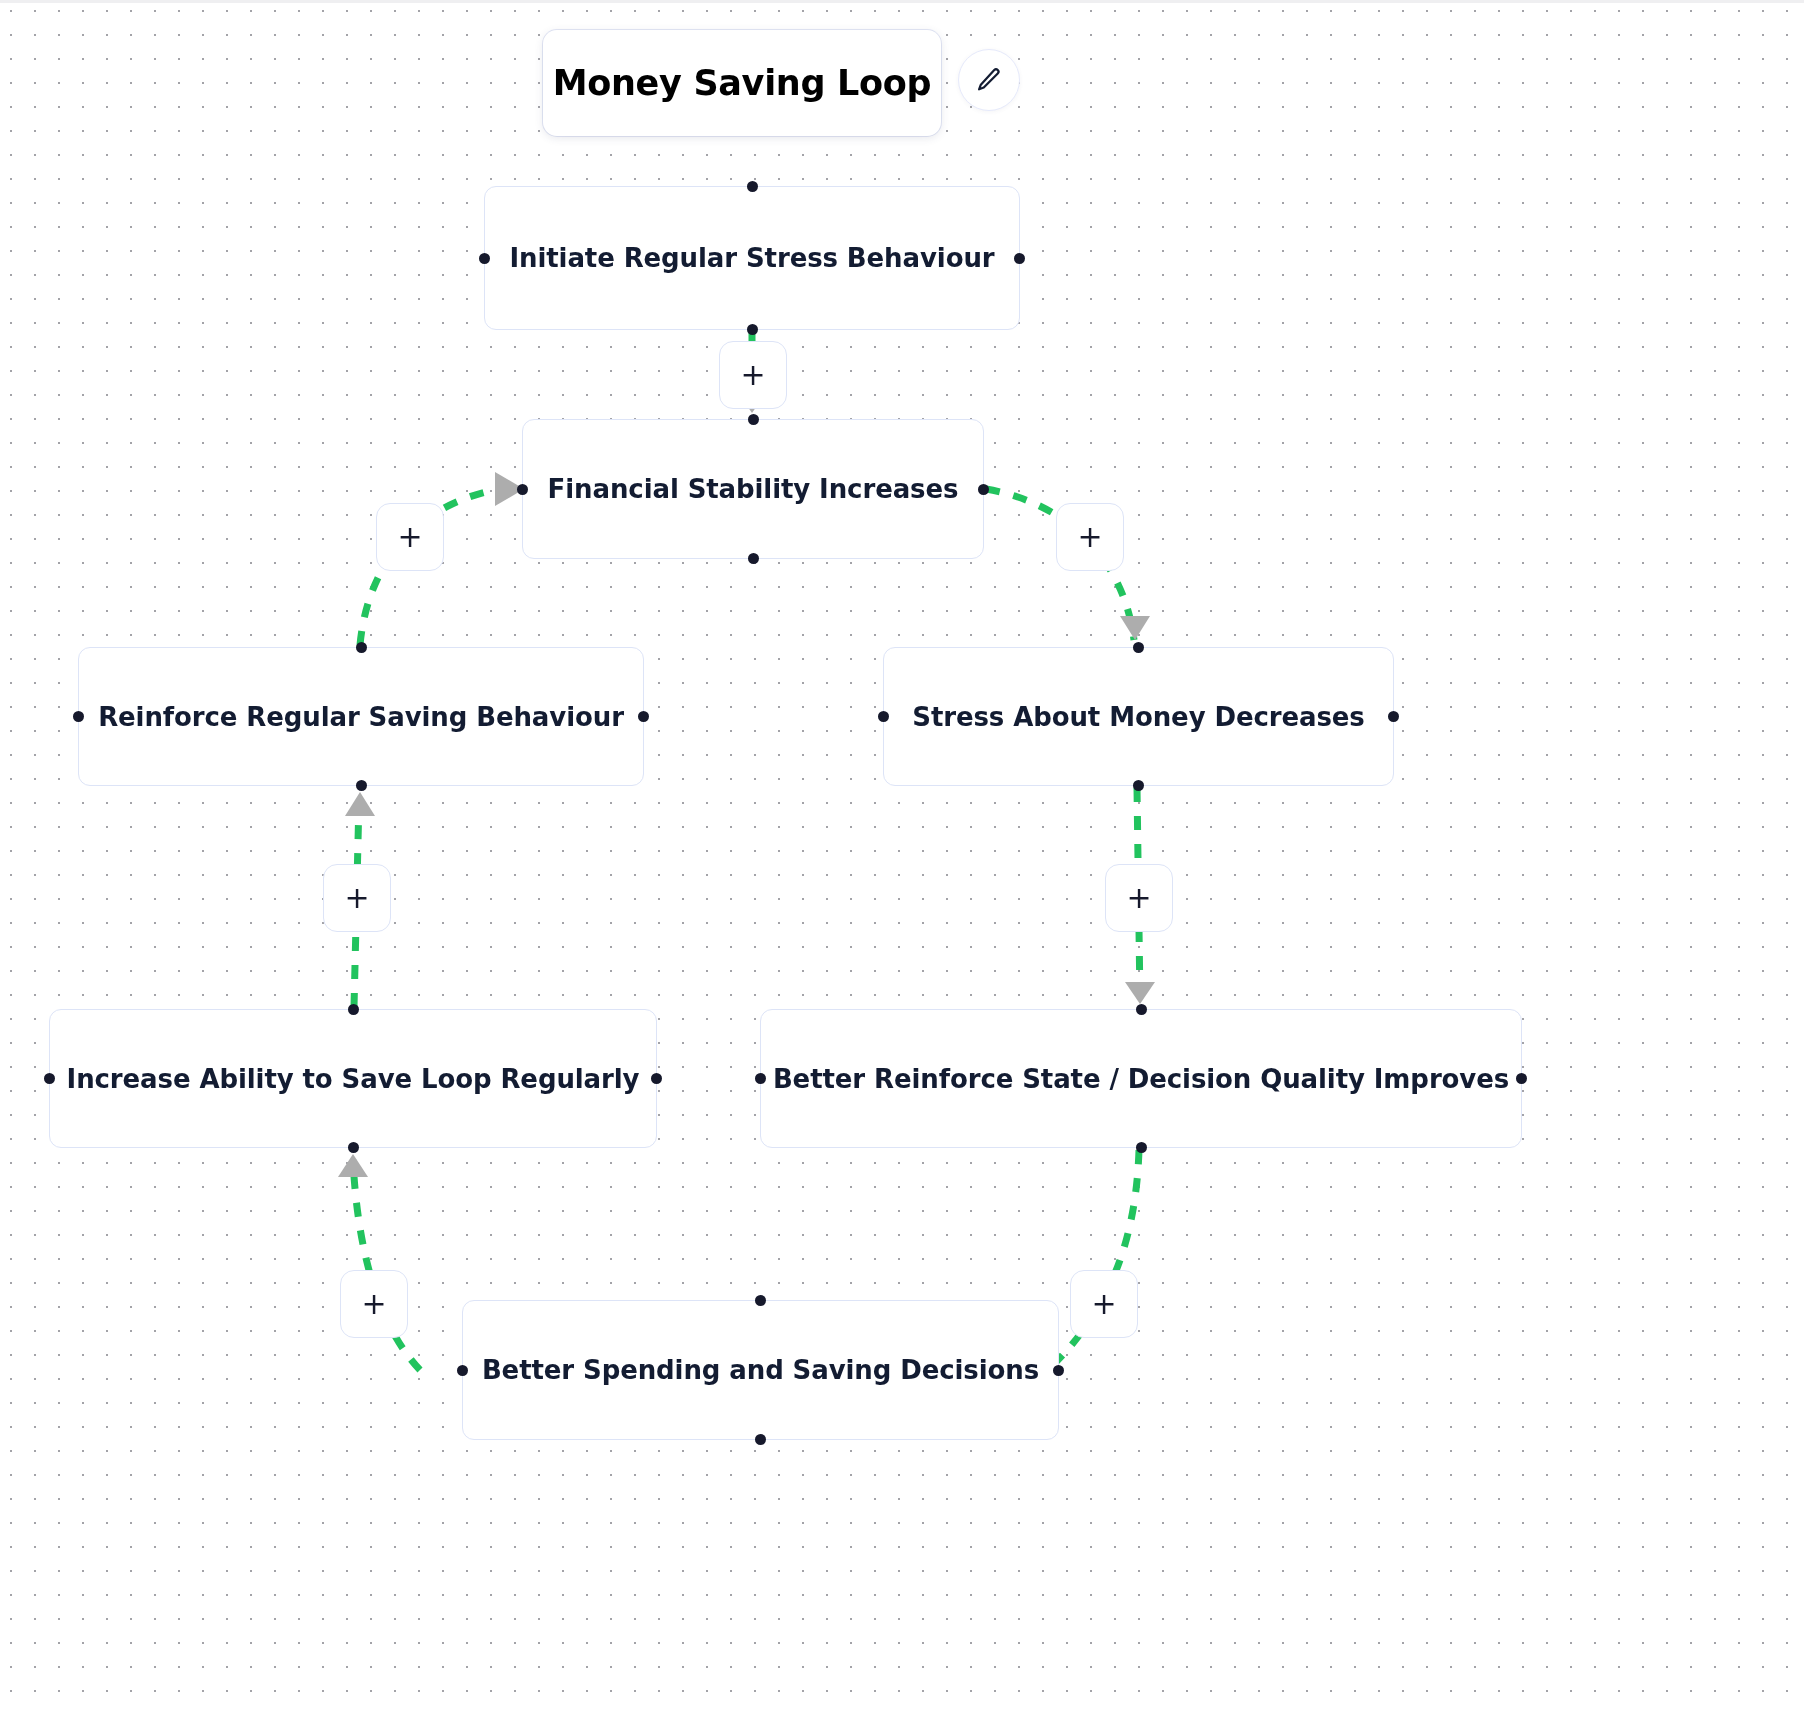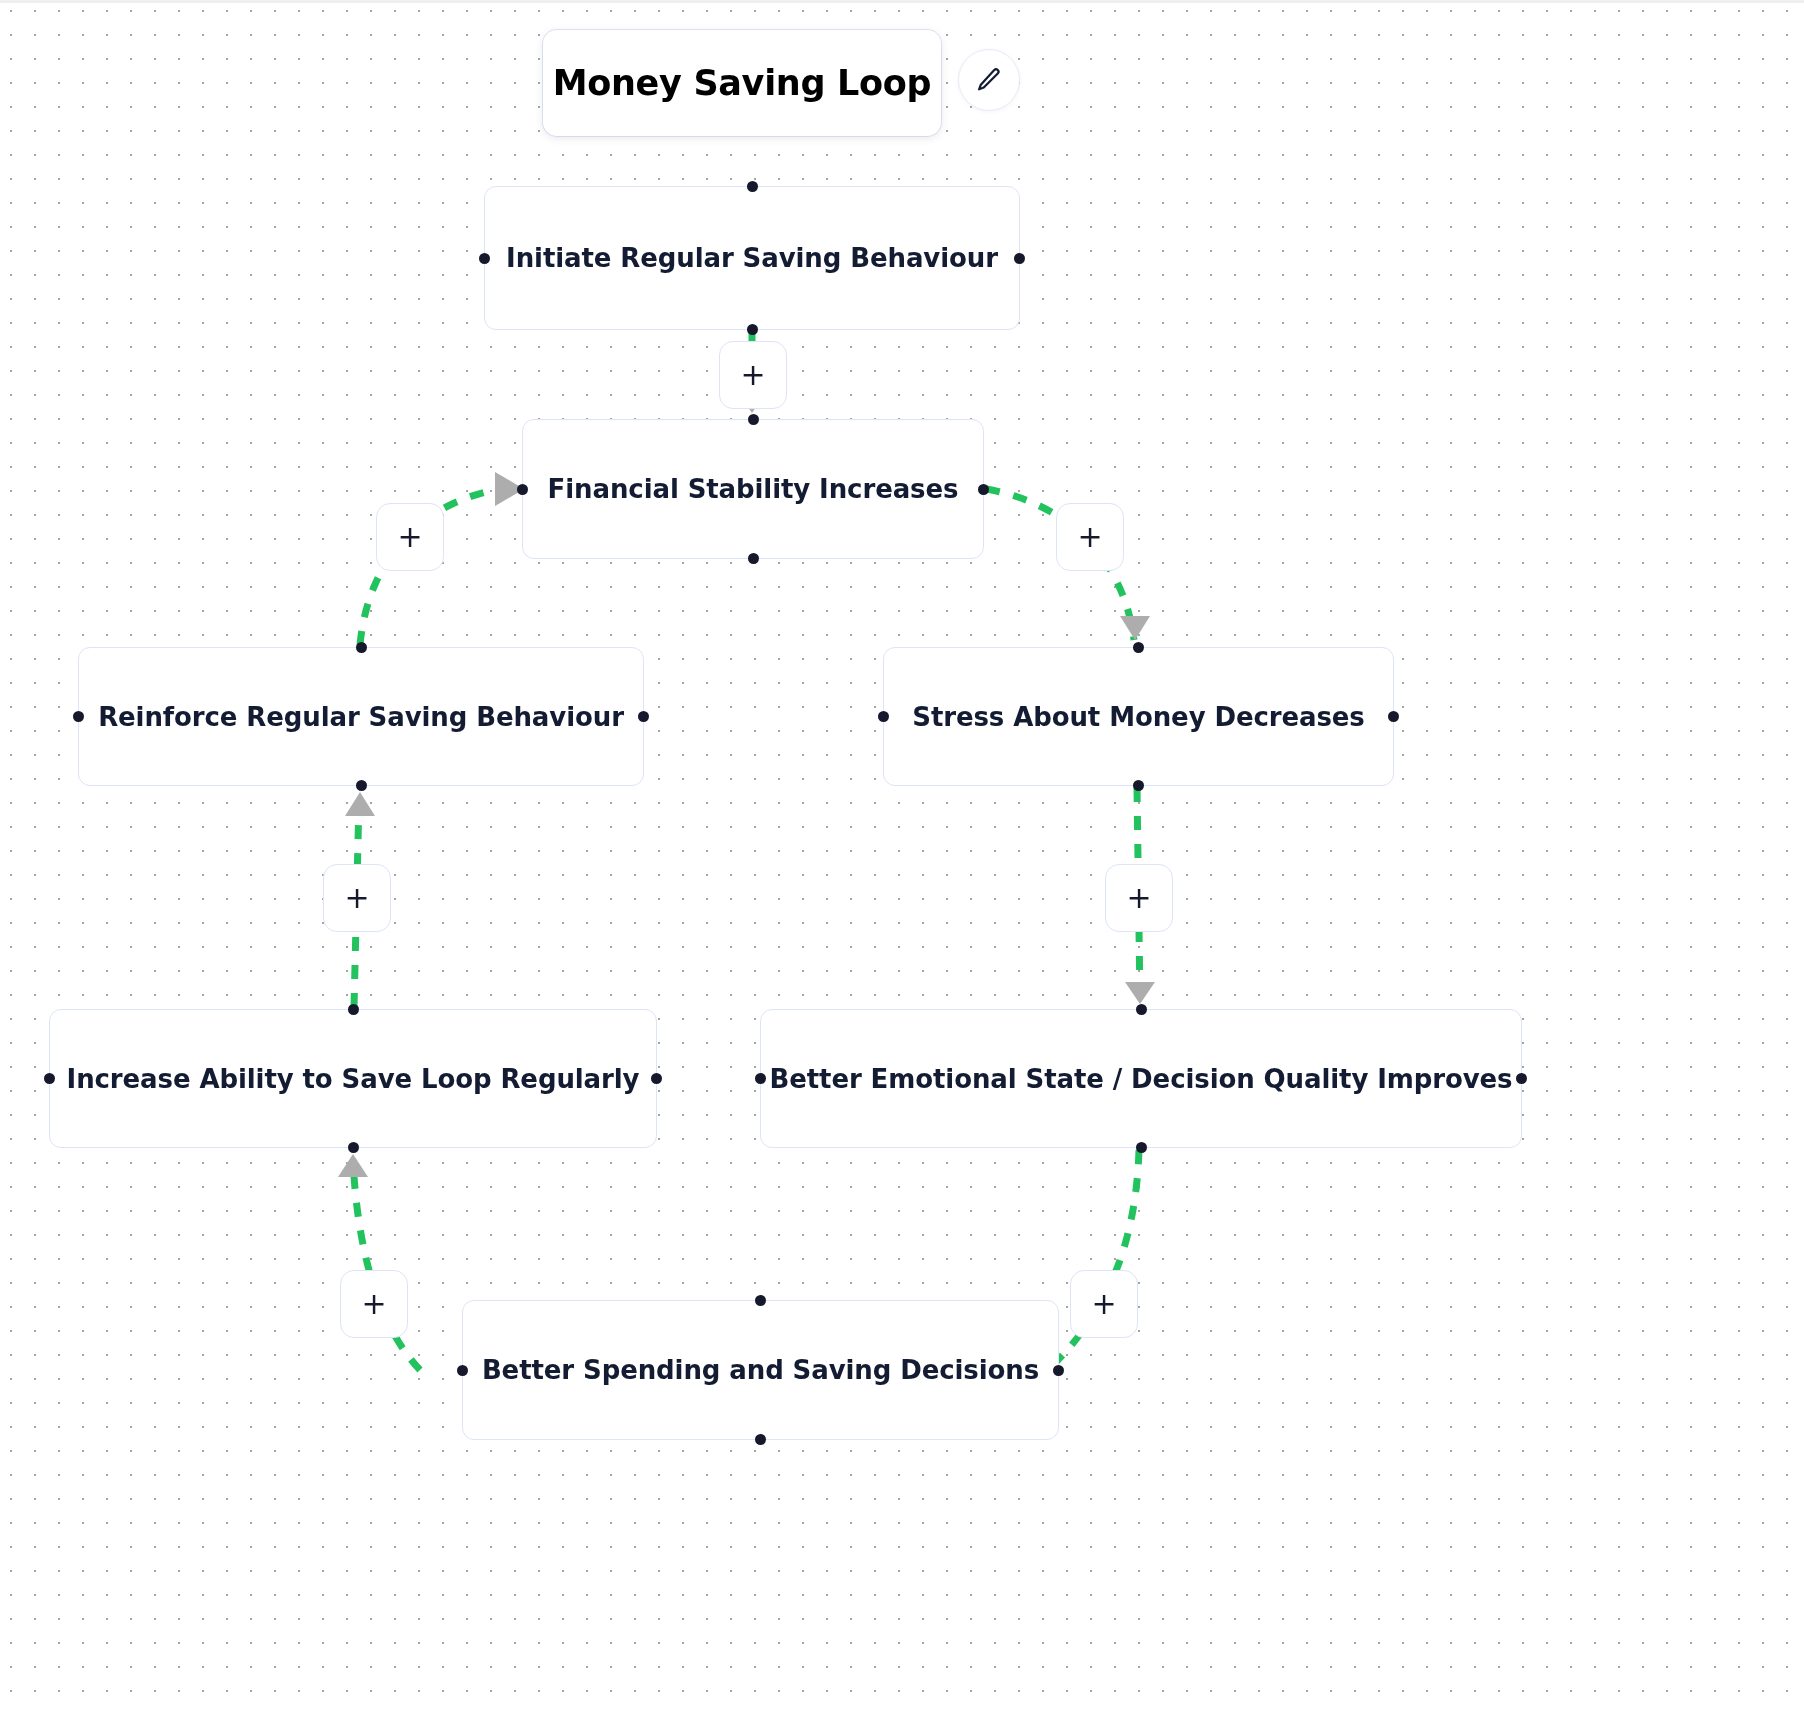--- a/index.html
+++ b/index.html
@@ -181,21 +181,21 @@
     <svg width="28" height="28" viewBox="0 0 24 24" fill="none" stroke="#131c32" stroke-width="1.9" stroke-linecap="round" stroke-linejoin="round">
       <path d="M16.5 3.5a2.1 2.1 0 0 1 3 3L7.5 18.5 3.5 20l1.5-4z"></path>
     </svg>
   </div>
 
   <div class="node" style="left:484px; top:186px; width:536px; height:144px;">
     <span class="handle top"></span>
     <span class="handle bottom"></span>
     <span class="handle left"></span>
     <span class="handle right"></span>
-    <span class="node-label">Initiate Regular Saving Behaviour</span>
+    <span class="node-label">Initiate Regular Stress Behaviour</span>
   </div>
 
   <div class="node" style="left:522px; top:419px; width:462px; height:140px;">
     <span class="handle top"></span>
     <span class="handle bottom"></span>
     <span class="handle left"></span>
     <span class="handle right"></span>
     <span class="node-label">Financial Stability Increases</span>
   </div>
 
@@ -221,21 +221,21 @@
     <span class="handle left"></span>
     <span class="handle right"></span>
     <span class="node-label">Increase Ability to Save Loop Regularly</span>
   </div>
 
   <div class="node" style="left:760px; top:1009px; width:762px; height:139px;">
     <span class="handle top"></span>
     <span class="handle bottom"></span>
     <span class="handle left"></span>
     <span class="handle right"></span>
-    <span class="node-label">Better Emotional State / Decision Quality Improves</span>
+    <span class="node-label">Better Reinforce State / Decision Quality Improves</span>
   </div>
 
   <div class="node" style="left:422px; top:1300px; width:597px; height:140px;margin-left:40px;">
     <span class="handle top"></span>
     <span class="handle bottom"></span>
     <span class="handle left"></span>
     <span class="handle right"></span>
     <span class="node-label">Better Spending and Saving Decisions</span>
   </div>
 

